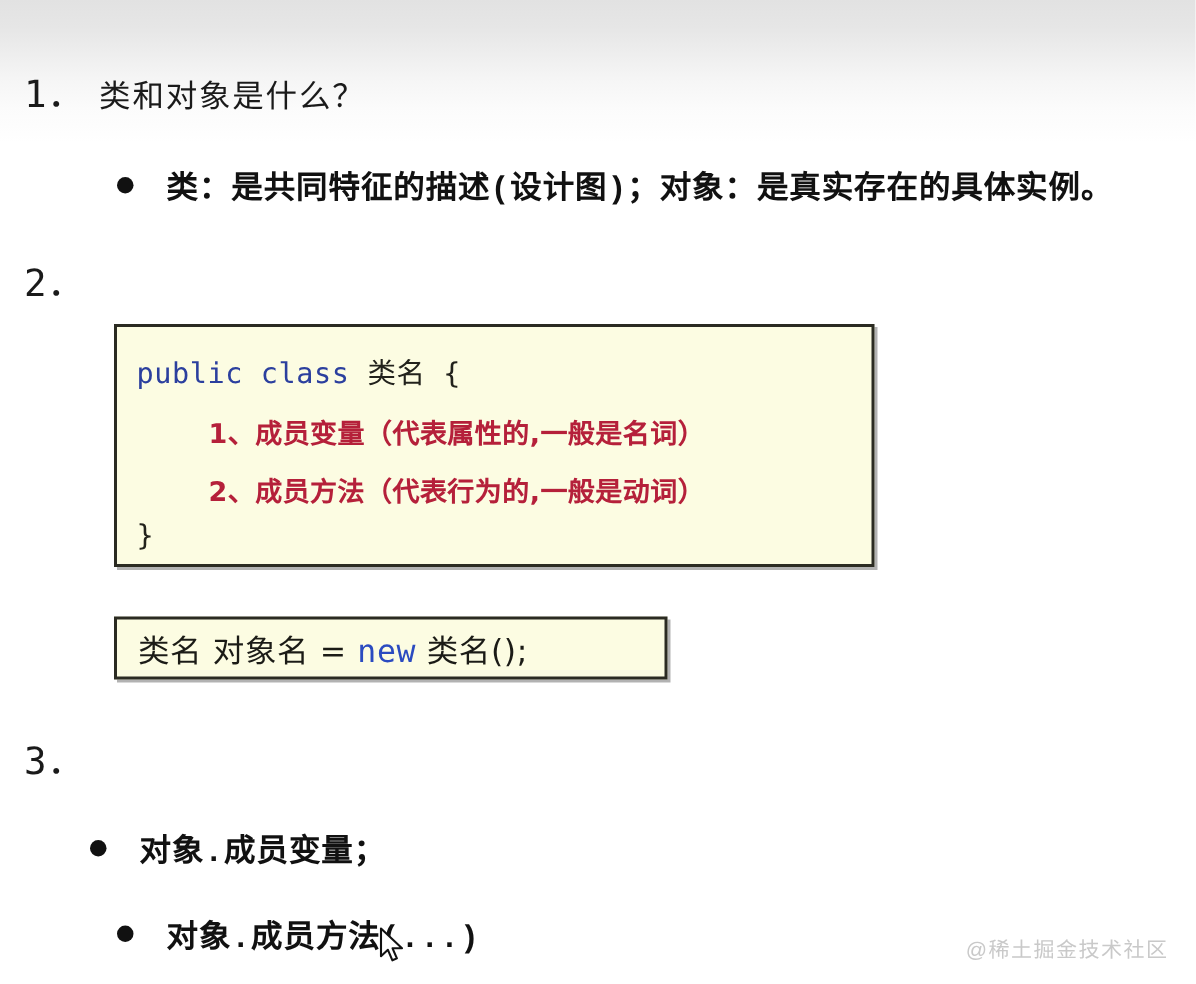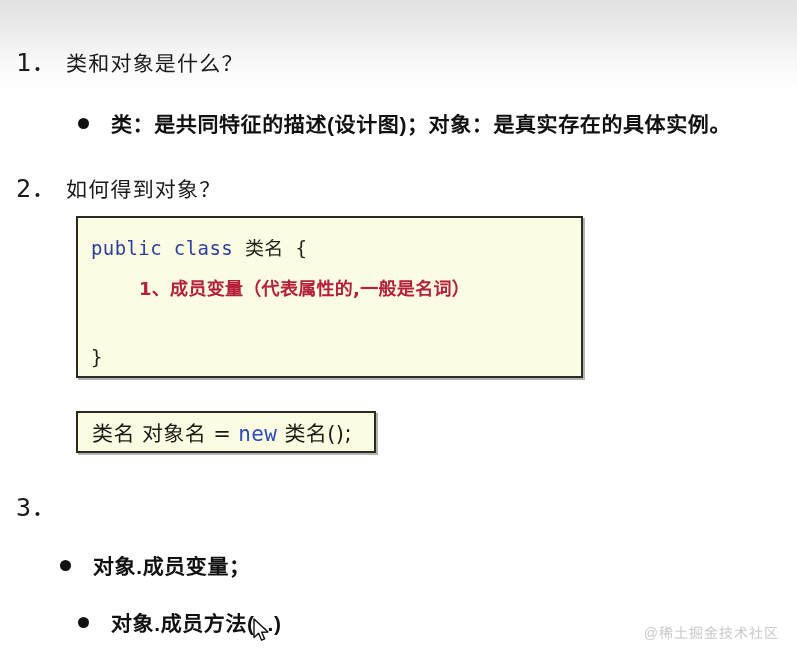--- a/index.html
+++ b/index.html
@@ -65,21 +65,21 @@
     white-space: nowrap;
   }
   .bullet-dot {
     width: 11px;
     height: 11px;
     border-radius: 50%;
     background: #111111;
     flex: 0 0 auto;
   }
   .bullet-text {
-    font-family: Liberation Sans, sans-serif;
+    font-family: Liberation Mono, monospace;
     font-size: 21px;
     font-weight: 700;
     color: #111111;
     letter-spacing: 0.6px;
     margin-left: 22px;
   }
 
   #b1 { left: 78px; top: 108px; }
   #b2 { left: 60px; top: 550px; }
   #b3 { left: 78px; top: 607px; }
@@ -124,21 +124,21 @@
     top: 128px;
     font-size: 19px;
     color: #22221c;
   }
 
   
   #new-box {
     position: absolute;
     left: 76px;
     top: 411px;
-    width: 300px;
+    width: 369px;
     height: 42px;
     background: #fcfce2;
     border: 2px solid #2b2b22;
     box-sizing: border-box;
     box-shadow: 2px 2px 0 rgba(0,0,0,0.30);
     display: flex;
     align-items: center;
   }
   #new-stmt {
     margin-left: 14px;
@@ -187,28 +187,28 @@
     <span class="q-text">类和对象是什么？</span>
   </div>
 
   <div class="bullet-line" id="b1">
     <span class="bullet-dot"></span>
     <span class="bullet-text">类：是共同特征的描述(设计图)；对象：是真实存在的具体实例。</span>
   </div>
 
   <div class="q-line" id="q2">
     <span class="q-num">2．</span>
-    <span class="q-text">如何得到对象？</span>
   </div>
 
   <div id="code-block">
     <div class="code-line" id="code-l1">
       <span class="kw">public class</span><span class="plain"> 类名 {</span>
     </div>
     <div class="code-line code-item" id="code-l2">1、成员变量（代表属性的,一般是名词）</div>
+    <div class="code-line code-item" id="code-l3">2、成员方法（代表行为的,一般是动词）</div>
     <div class="code-line" id="code-l4">}</div>
   </div>
 
   <div id="new-box">
     <div id="new-stmt"><span>类名 对象名 = </span><span class="kw-new">new</span><span> 类名();</span></div>
   </div>
 
   <div class="q-line" id="q3">
     <span class="q-num">3．</span>
   </div>

